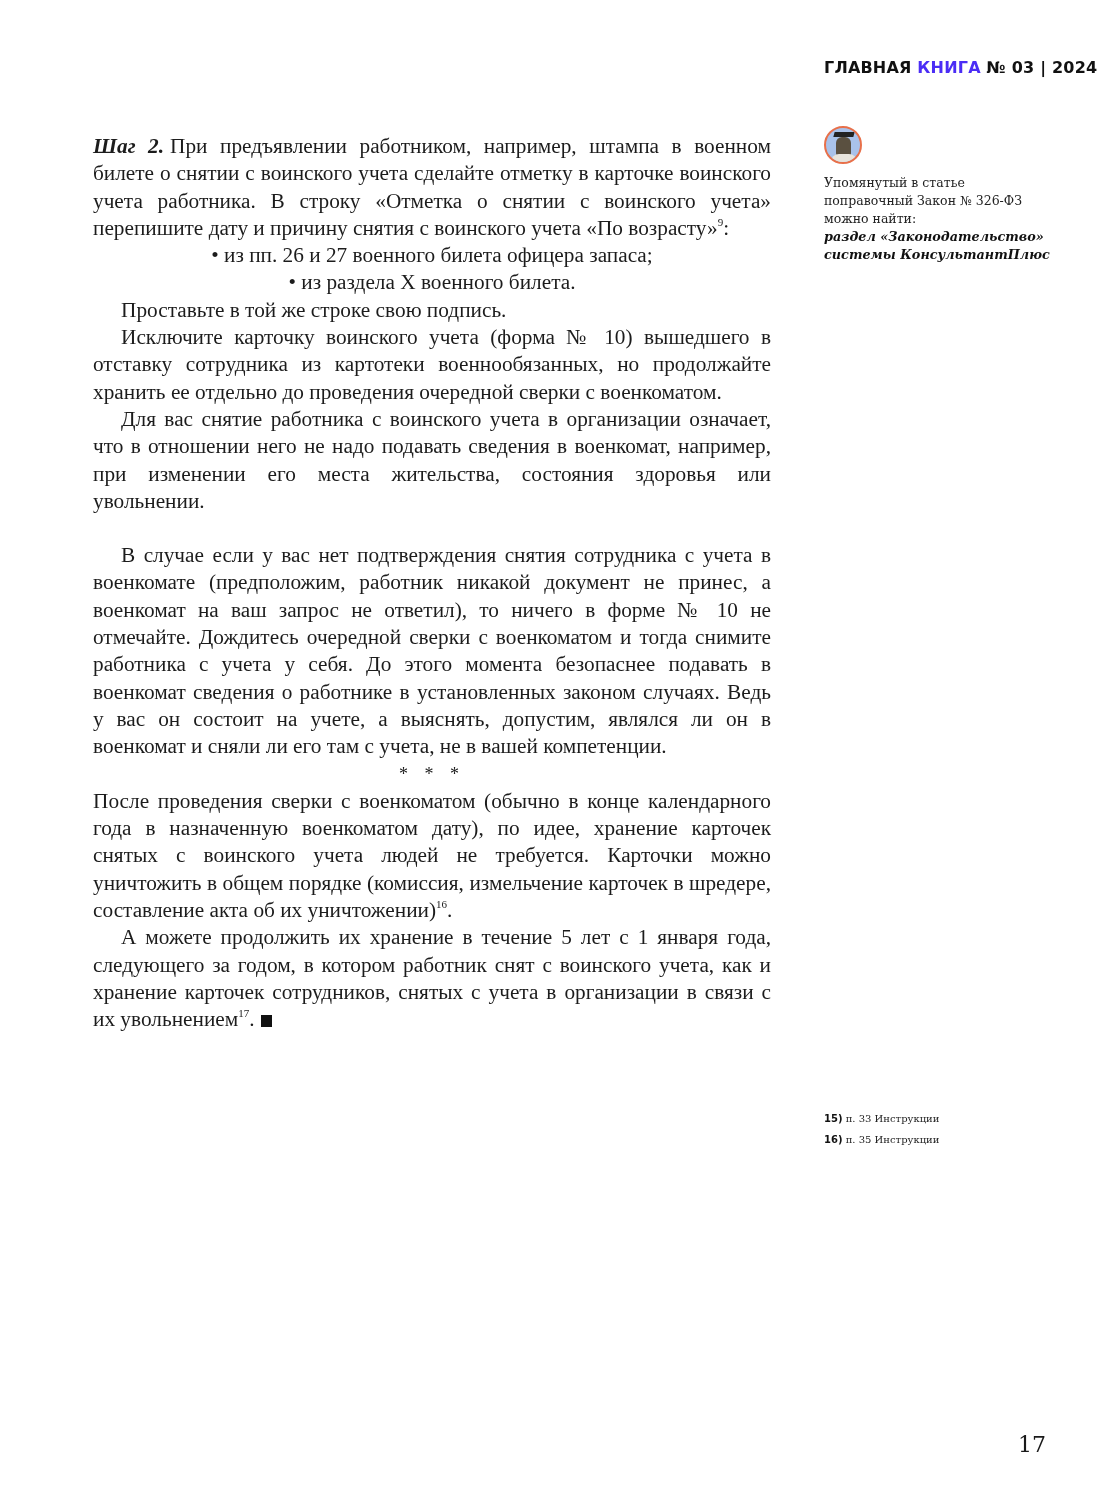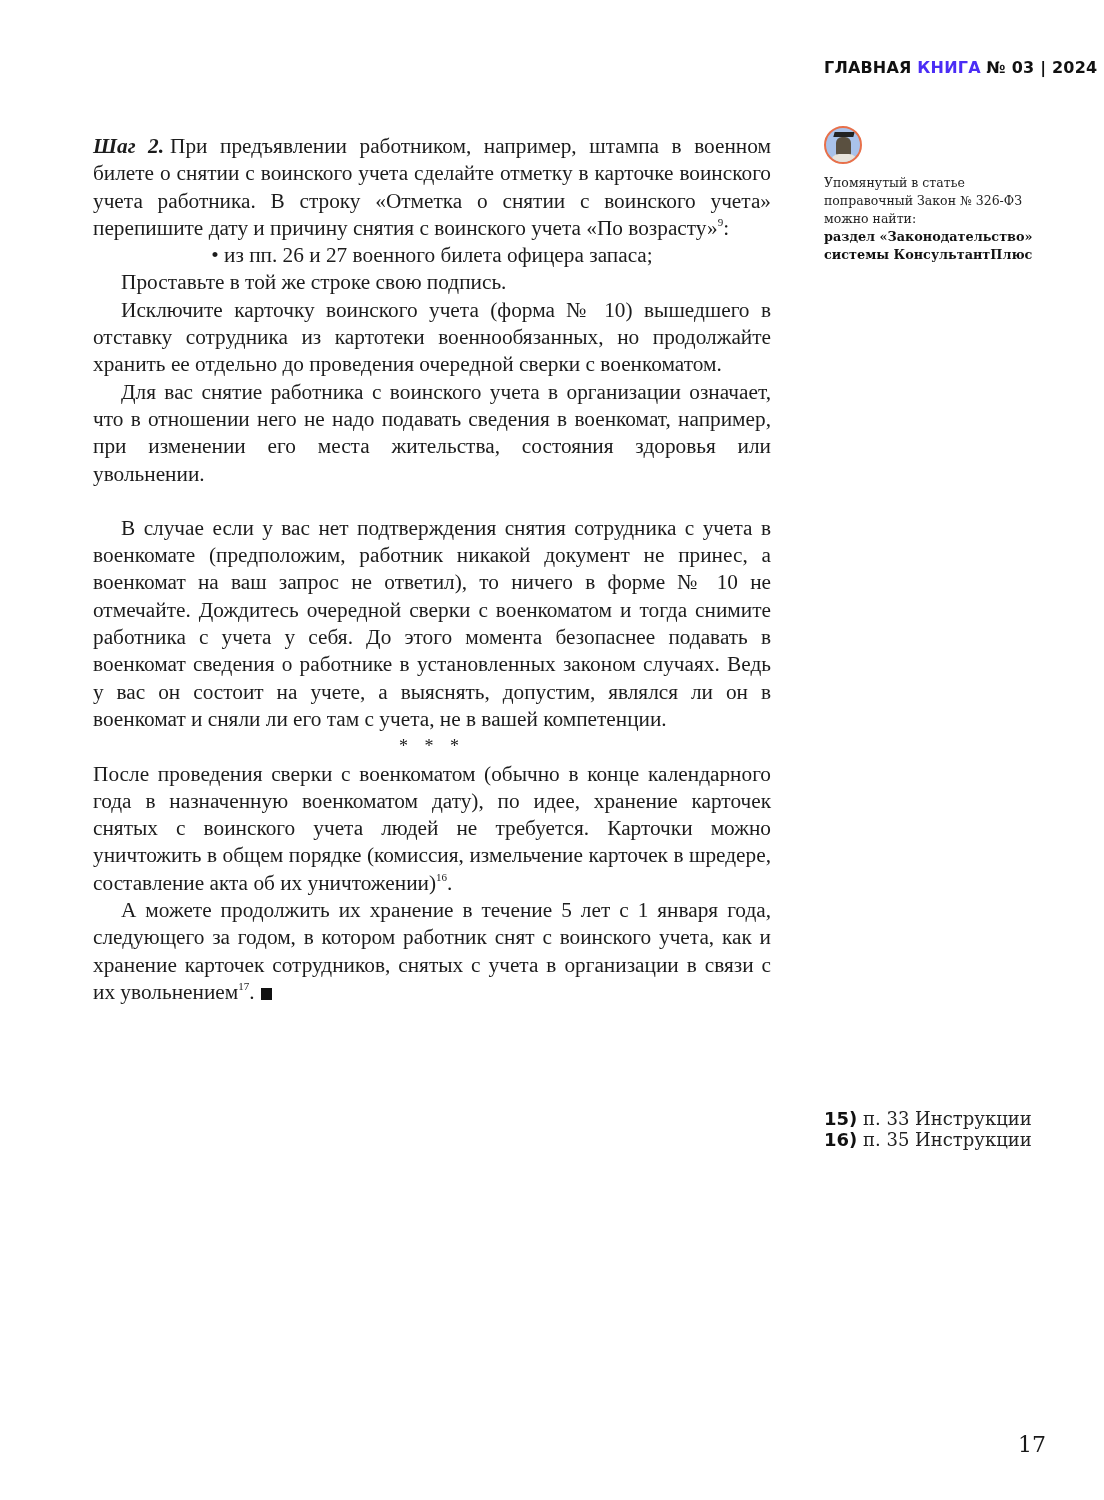--- a/index.html
+++ b/index.html
@@ -27,44 +27,45 @@
       position: absolute; left: 824px; top: 126px; width: 230px;
       font-family: "DejaVu Serif", serif; font-size: 12.5px; line-height: 18px; color: #222;
     }
     .avatar {
       width: 34px; height: 34px; border-radius: 50%; border: 2px solid #e8704a;
       background: #a9c2ea; position: relative; overflow: hidden; margin-bottom: 10px;
     }
     .avatar .cap { position: absolute; left: 8px; top: 4px; width: 20px; height: 5px; background: #222; transform: skewX(-15deg); }
     .avatar .face { position: absolute; left: 10px; top: 9px; width: 15px; height: 20px; background: #5a5040; border-radius: 6px 6px 4px 4px; }
     .avatar .body { position: absolute; left: 5px; top: 26px; width: 26px; height: 12px; background: #e8e4dc; border-radius: 8px 8px 0 0; }
-    .side .bold { font-weight: bold; color: #111; font-size: 12.8px; }
+    .side .bold { font-weight: bold; color: #111; font-size: 12.8px; font-style: italic; }
     .footnotes {
       position: absolute; left: 824px; top: 1110px; width: 230px;
-      font-family: "DejaVu Serif", serif; font-size: 18px; line-height: 18px; color: #222;
+      font-family: "DejaVu Serif", serif; font-size: 10px; line-height: 18px; color: #222;
     }
     .footnotes .fn { margin-bottom: 3px; }
     .footnotes .num { font-family: "DejaVu Sans", sans-serif; font-weight: bold; color: #111; }
     .page-number {
       position: absolute; left: 1018px; top: 1432px;
       font-family: "DejaVu Serif", serif; font-size: 22px; color: #1a1a1a;
     }
   </style>
 </head>
 <body>
 
 <div class="header">
   <span>ГЛАВНАЯ</span>
   <span class="brand-accent">КНИГА</span>
   <span>№ 03 | 2024</span>
 </div>
 
 <div class="main">
   <p><span class="step">Шаг 2.</span><span>При предъявлении работником, например, штампа в военном билете о снятии с воинского учета сделайте отметку в карточке воинского учета работника. В строку «Отметка о снятии с воинского учета» перепишите дату и причину снятия с воинского учета «По возрасту»</span><sup>9</sup><span>:</span></p>
   <p class="bullet">• из пп. 26 и 27 военного билета офицера запаса;</p>
+  <p class="bullet">• из раздела X военного билета.</p>
   <p class="indent">Проставьте в той же строке свою подпись.</p>
   <p class="indent">Исключите карточку воинского учета (форма № 10) вышедшего в отставку сотрудника из картотеки военнообязанных, но продолжайте хранить ее отдельно до проведения очередной сверки с военкоматом.</p>
   <p class="indent">Для вас снятие работника с воинского учета в организации означает, что в отношении него не надо подавать сведения в военкомат, например, при изменении его места жительства, состояния здоровья или увольнении.</p>
   <p class="indent gap">В случае если у вас нет подтверждения снятия сотрудника с учета в военкомате (предположим, работник никакой документ не принес, а военкомат на ваш запрос не ответил), то ничего в форме № 10 не отмечайте. Дождитесь очередной сверки с военкоматом и тогда снимите работника с учета у себя. До этого момента безопаснее подавать в военкомат сведения о работнике в установленных законом случаях. Ведь у вас он состоит на учете, а выяснять, допустим, являлся ли он в военкомат и сняли ли его там с учета, не в вашей компетенции.</p>
   <p class="stars">* * *</p>
   <p><span>После проведения сверки с военкоматом (обычно в конце календарного года в назначенную военкоматом дату), по идее, хранение карточек снятых с воинского учета людей не требуется. Карточки можно уничтожить в общем порядке (комиссия, измельчение карточек в шредере, составление акта об их уничтожении)</span><sup>16</sup><span>.</span></p>
   <p class="indent"><span>А можете продолжить их хранение в течение 5 лет с 1 января года, следующего за годом, в котором работник снят с воинского учета, как и хранение карточек сотрудников, снятых с учета в организации в связи с их увольнением</span><sup>17</sup><span>.</span><span class="endmark"></span></p>
 </div>
 
 <div class="side">

